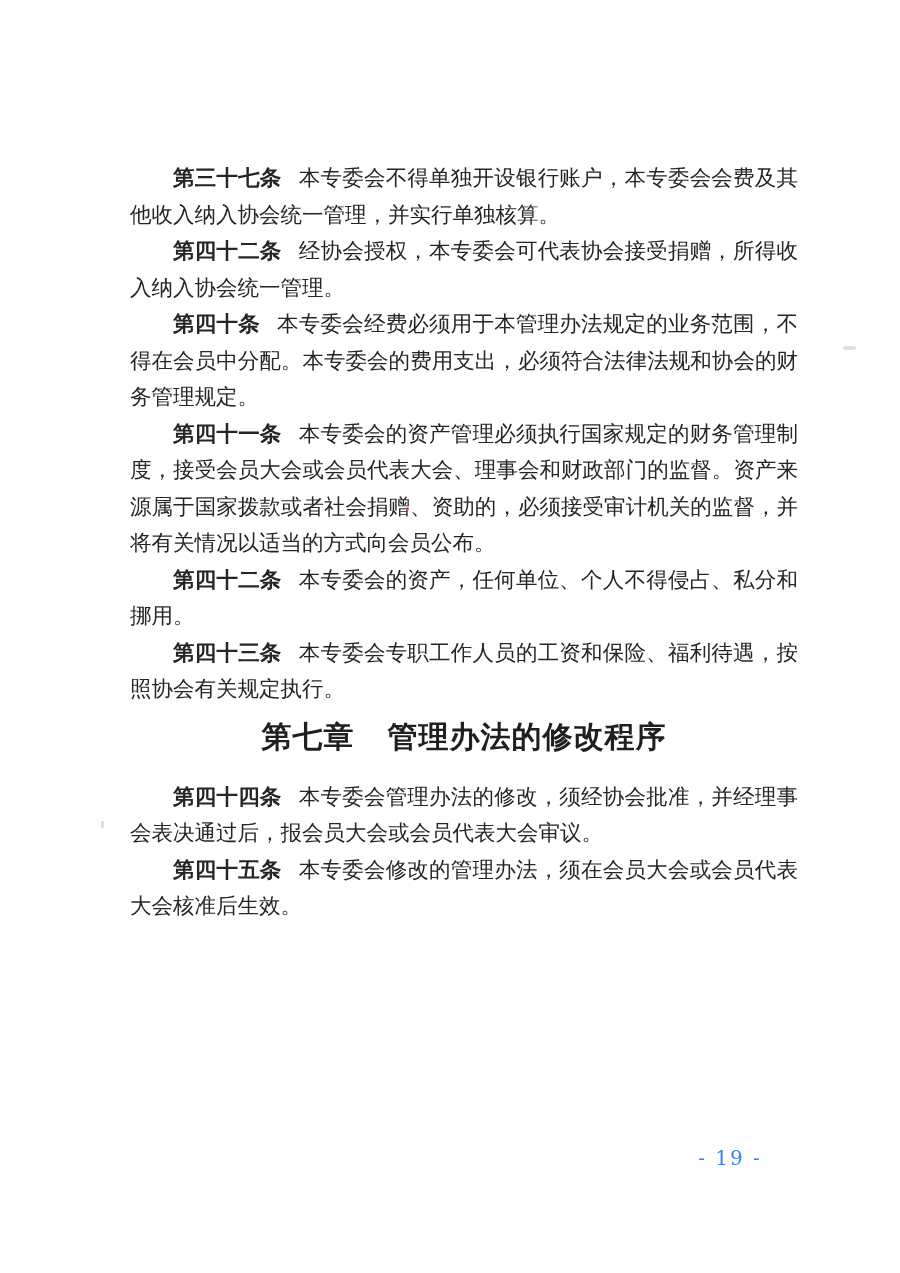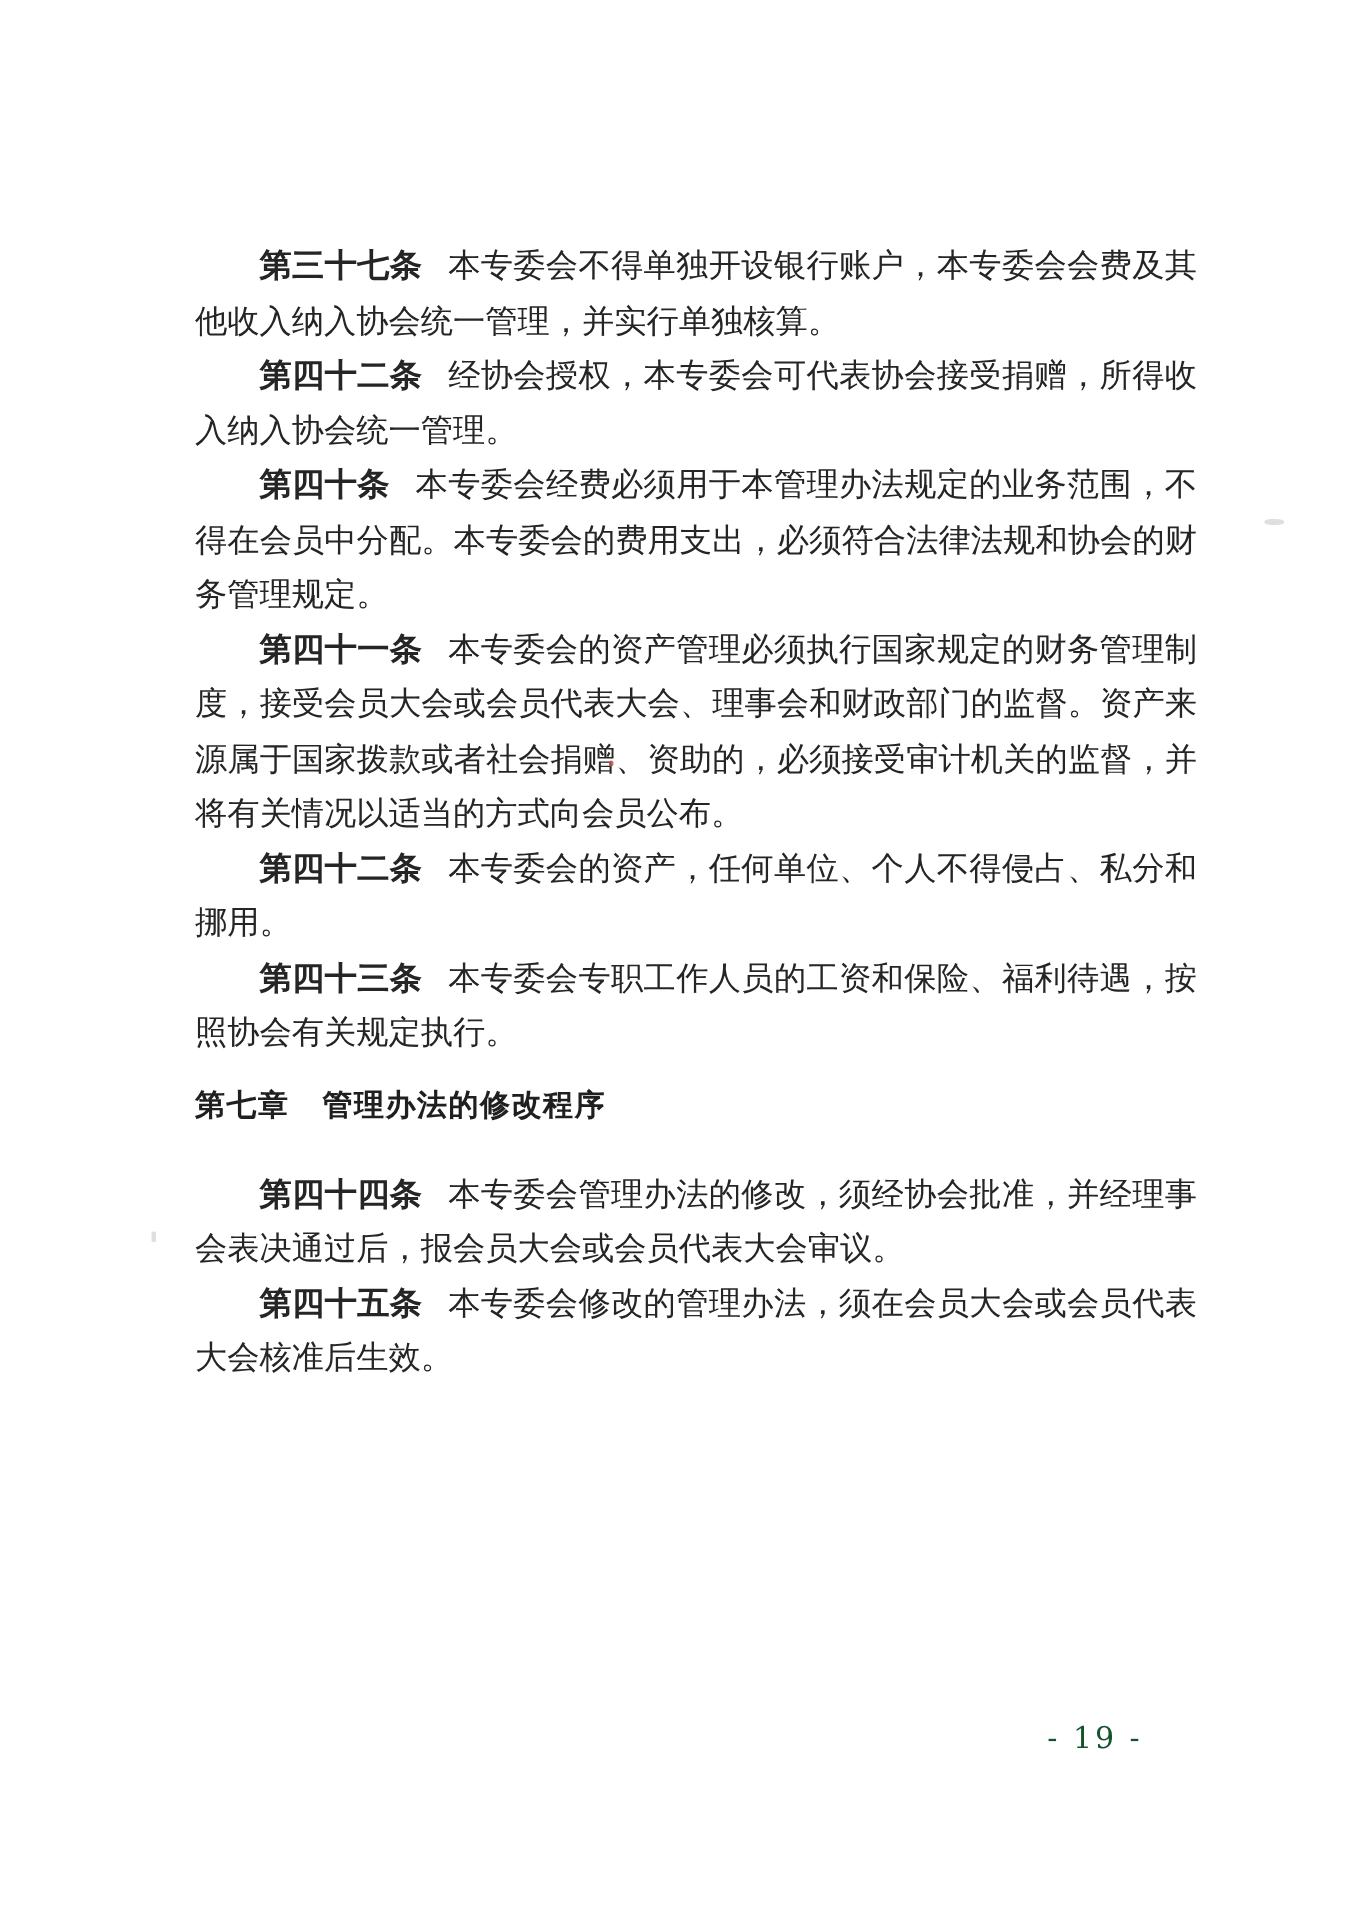--- a/index.html
+++ b/index.html
@@ -33,40 +33,41 @@
     margin: 0;
     text-indent: 2em;
   }
   .term {
     font-weight: bold;
     margin-right: 0.8em;
   }
   h2.chapter {
     font-family: "DejaVu Sans", "Liberation Sans", sans-serif;
     font-weight: bold;
-    font-size: 20px;
+    font-size: 30px;
     line-height: 37px;
     color: #1f1f1f;
+    text-align: center;
     text-indent: 0;
     margin: 10px 0 24px 0;
     letter-spacing: 1px;
   }
   h2.chapter .chapter-gap {
     display: inline-block;
     width: 1.1em;
   }
   .pagenum {
     position: absolute;
     top: 1144px;
     left: 660px;
     width: 140px;
     text-align: center;
     font-size: 20px;
     line-height: 28px;
-    color: #14532d;
+    color: #3b82f6;
     font-family: "DejaVu Serif", serif;
     letter-spacing: 2px;
   }
   
   .artifact {
     position: absolute;
     border-radius: 50%;
   }
   .artifact.red-speck {
     left: 406px;

